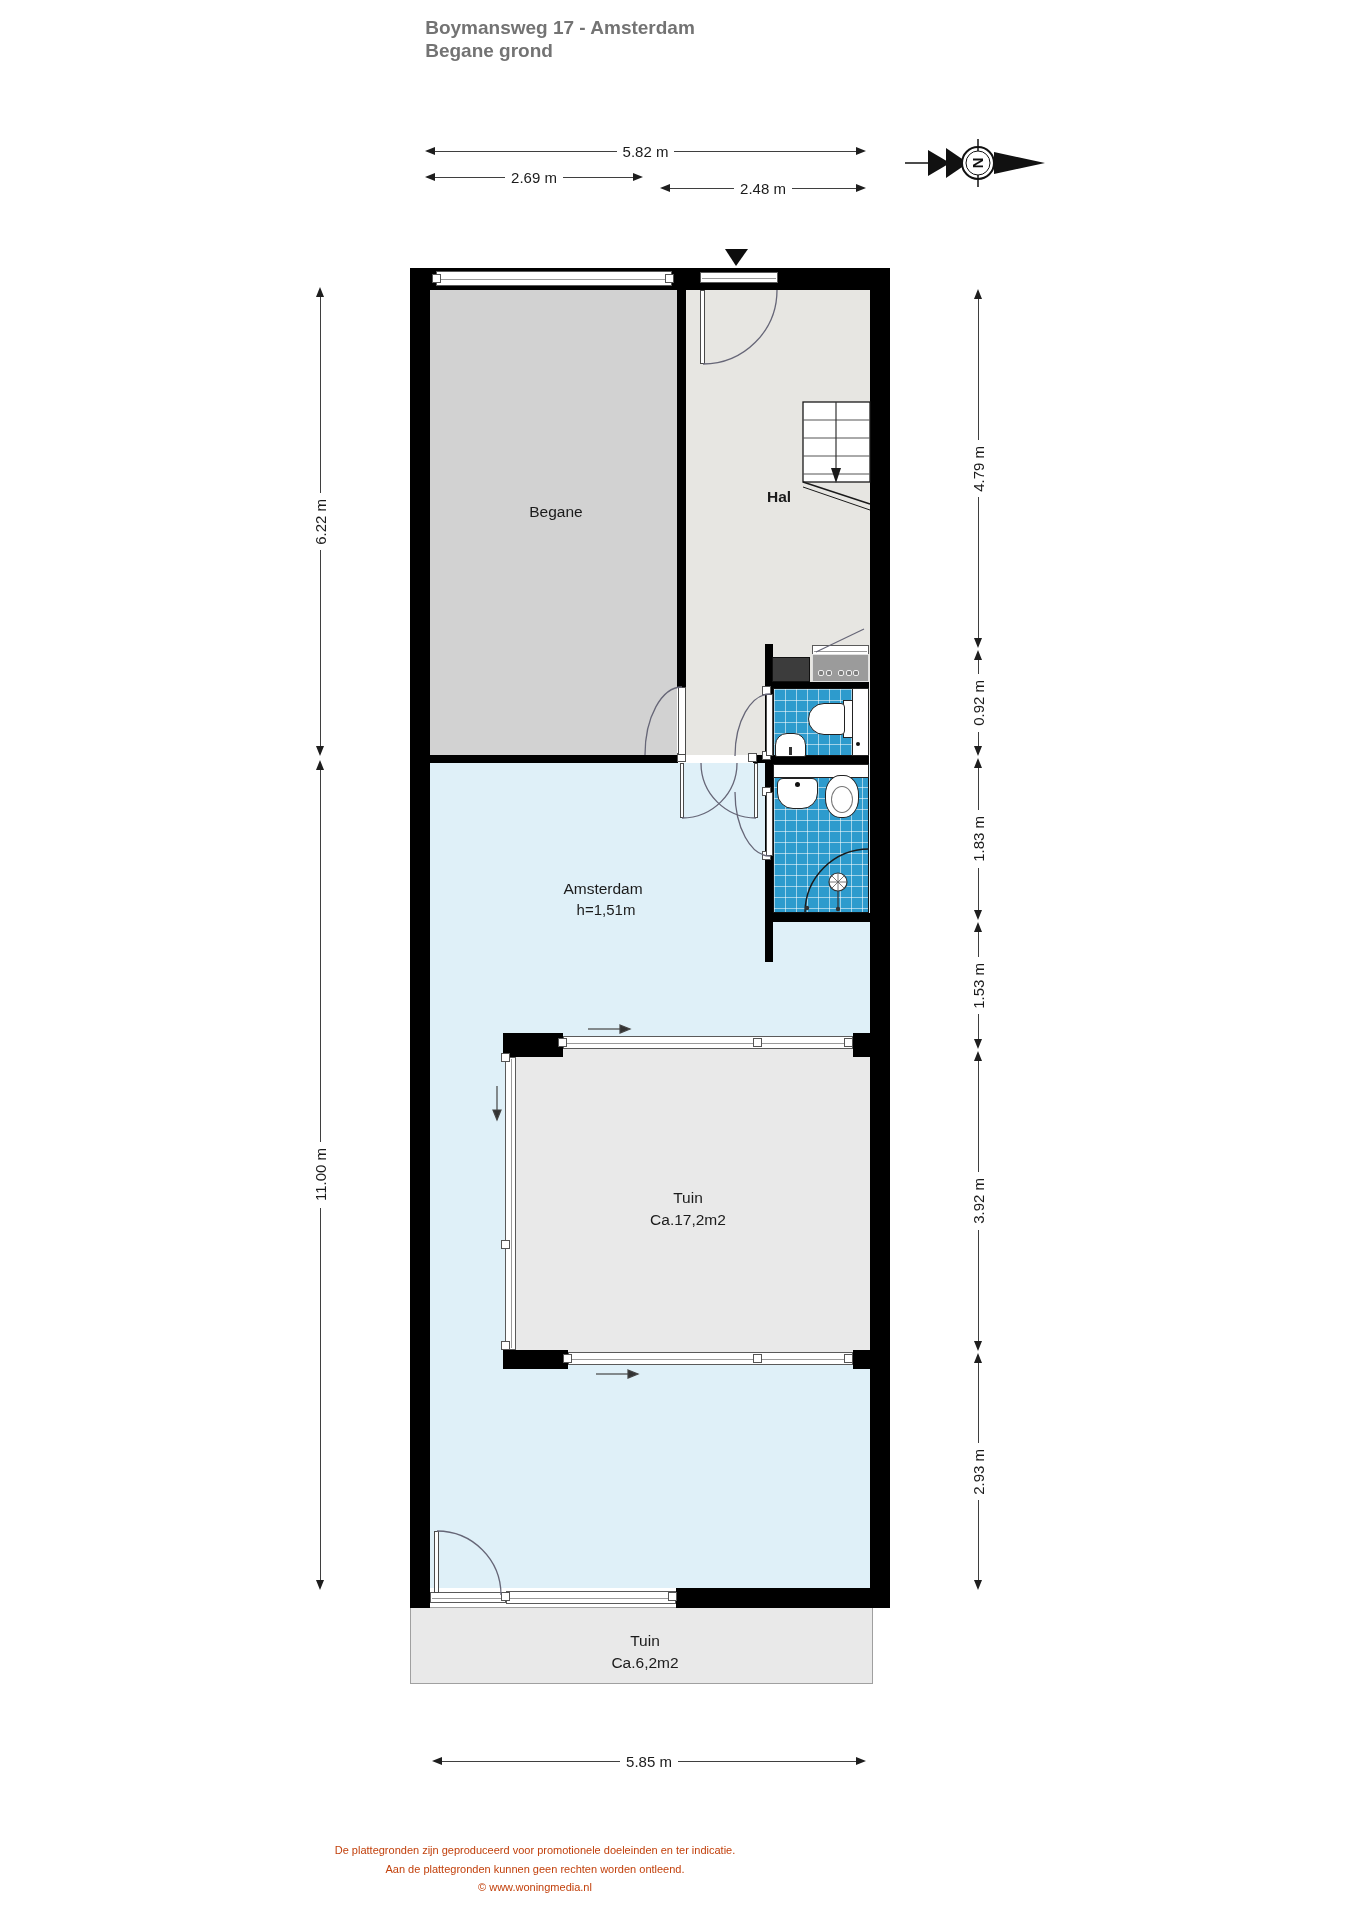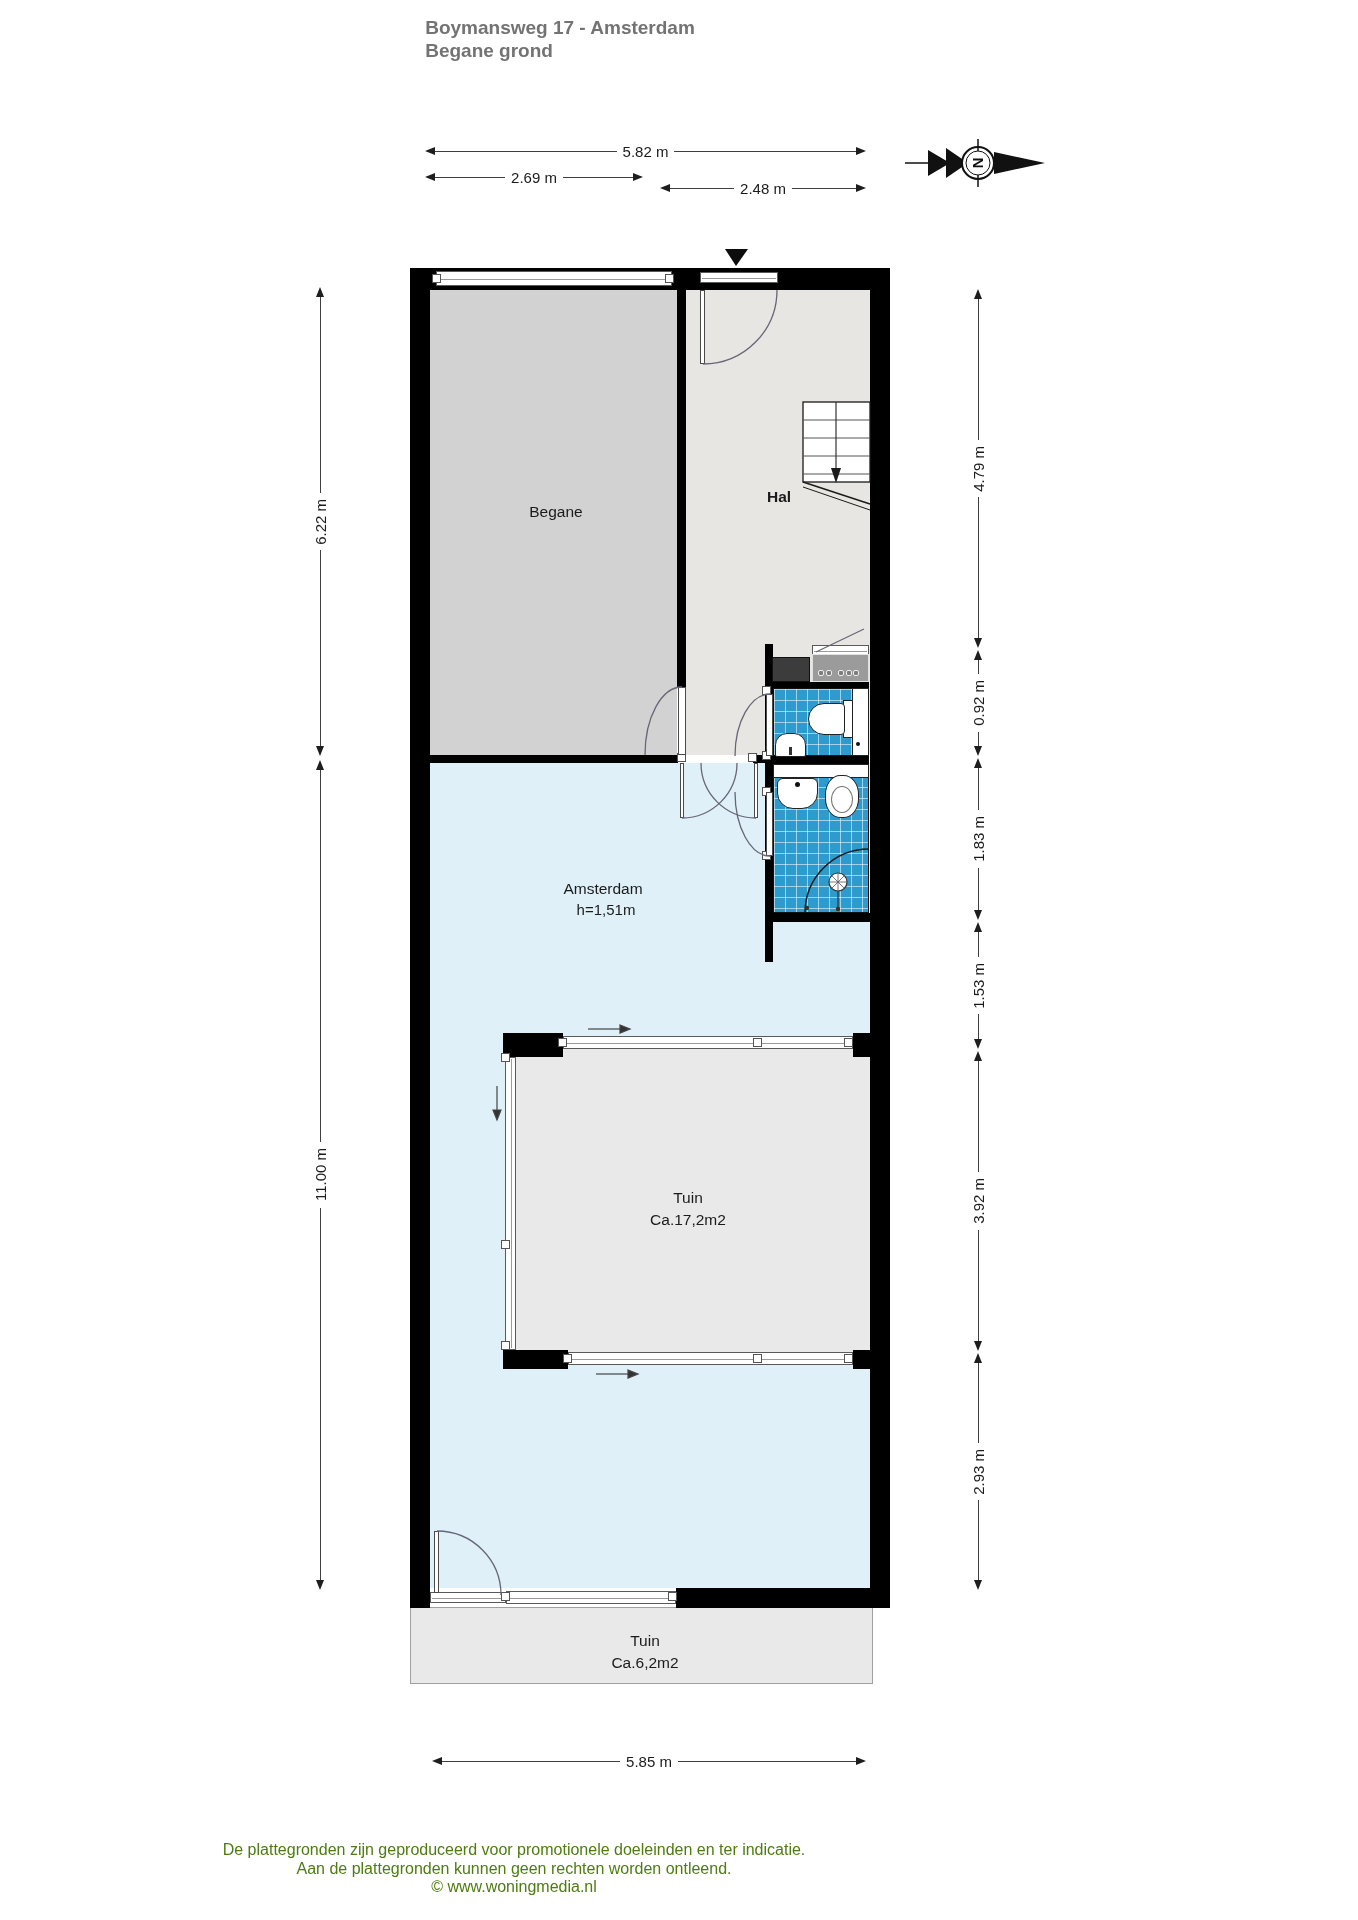--- a/index.html
+++ b/index.html
@@ -26,22 +26,22 @@
   .dim-v .ln{flex:1;width:0;border-left:1px solid #3f3f3f;}
   .dim-v .lbl{writing-mode:vertical-rl;transform:rotate(180deg);padding:6px 0;white-space:nowrap;}
   .ah-l{width:0;height:0;border-top:4px solid transparent;border-bottom:4px solid transparent;border-right:10px solid #1e1e1e;}
   .ah-r{width:0;height:0;border-top:4px solid transparent;border-bottom:4px solid transparent;border-left:10px solid #1e1e1e;}
   .av-u{width:0;height:0;border-left:4px solid transparent;border-right:4px solid transparent;border-bottom:10px solid #1e1e1e;}
   .av-d{width:0;height:0;border-left:4px solid transparent;border-right:4px solid transparent;border-top:10px solid #1e1e1e;}
   .knob{position:absolute;width:6px;height:6px;border-radius:2px;background:#7d7d7d;border:1px solid #ededed;box-sizing:border-box;}
   .dot{position:absolute;border-radius:50%;background:#111;}
   .title{position:absolute;left:560px;top:16px;transform:translateX(-50%);text-align:left;
          font-weight:bold;font-size:19px;line-height:23px;color:#737373;white-space:nowrap;}
-  .footer{position:absolute;left:514px;top:1841px;transform:translateX(-50%);text-align:center;
-          font-size:16px;line-height:18.5px;color:#4d7c0f;white-space:nowrap;}
+  .footer{position:absolute;left:535px;top:1841px;transform:translateX(-50%);text-align:center;
+          font-size:11px;line-height:18.5px;color:#c2410c;white-space:nowrap;}
   svg{position:absolute;left:0;top:0;}
 </style>
 </head>
 <body>
 
 <div id="canvas">
 
   <div class="title">
     <div>Boymansweg 17 - Amsterdam</div>
     <div>Begane grond</div>

